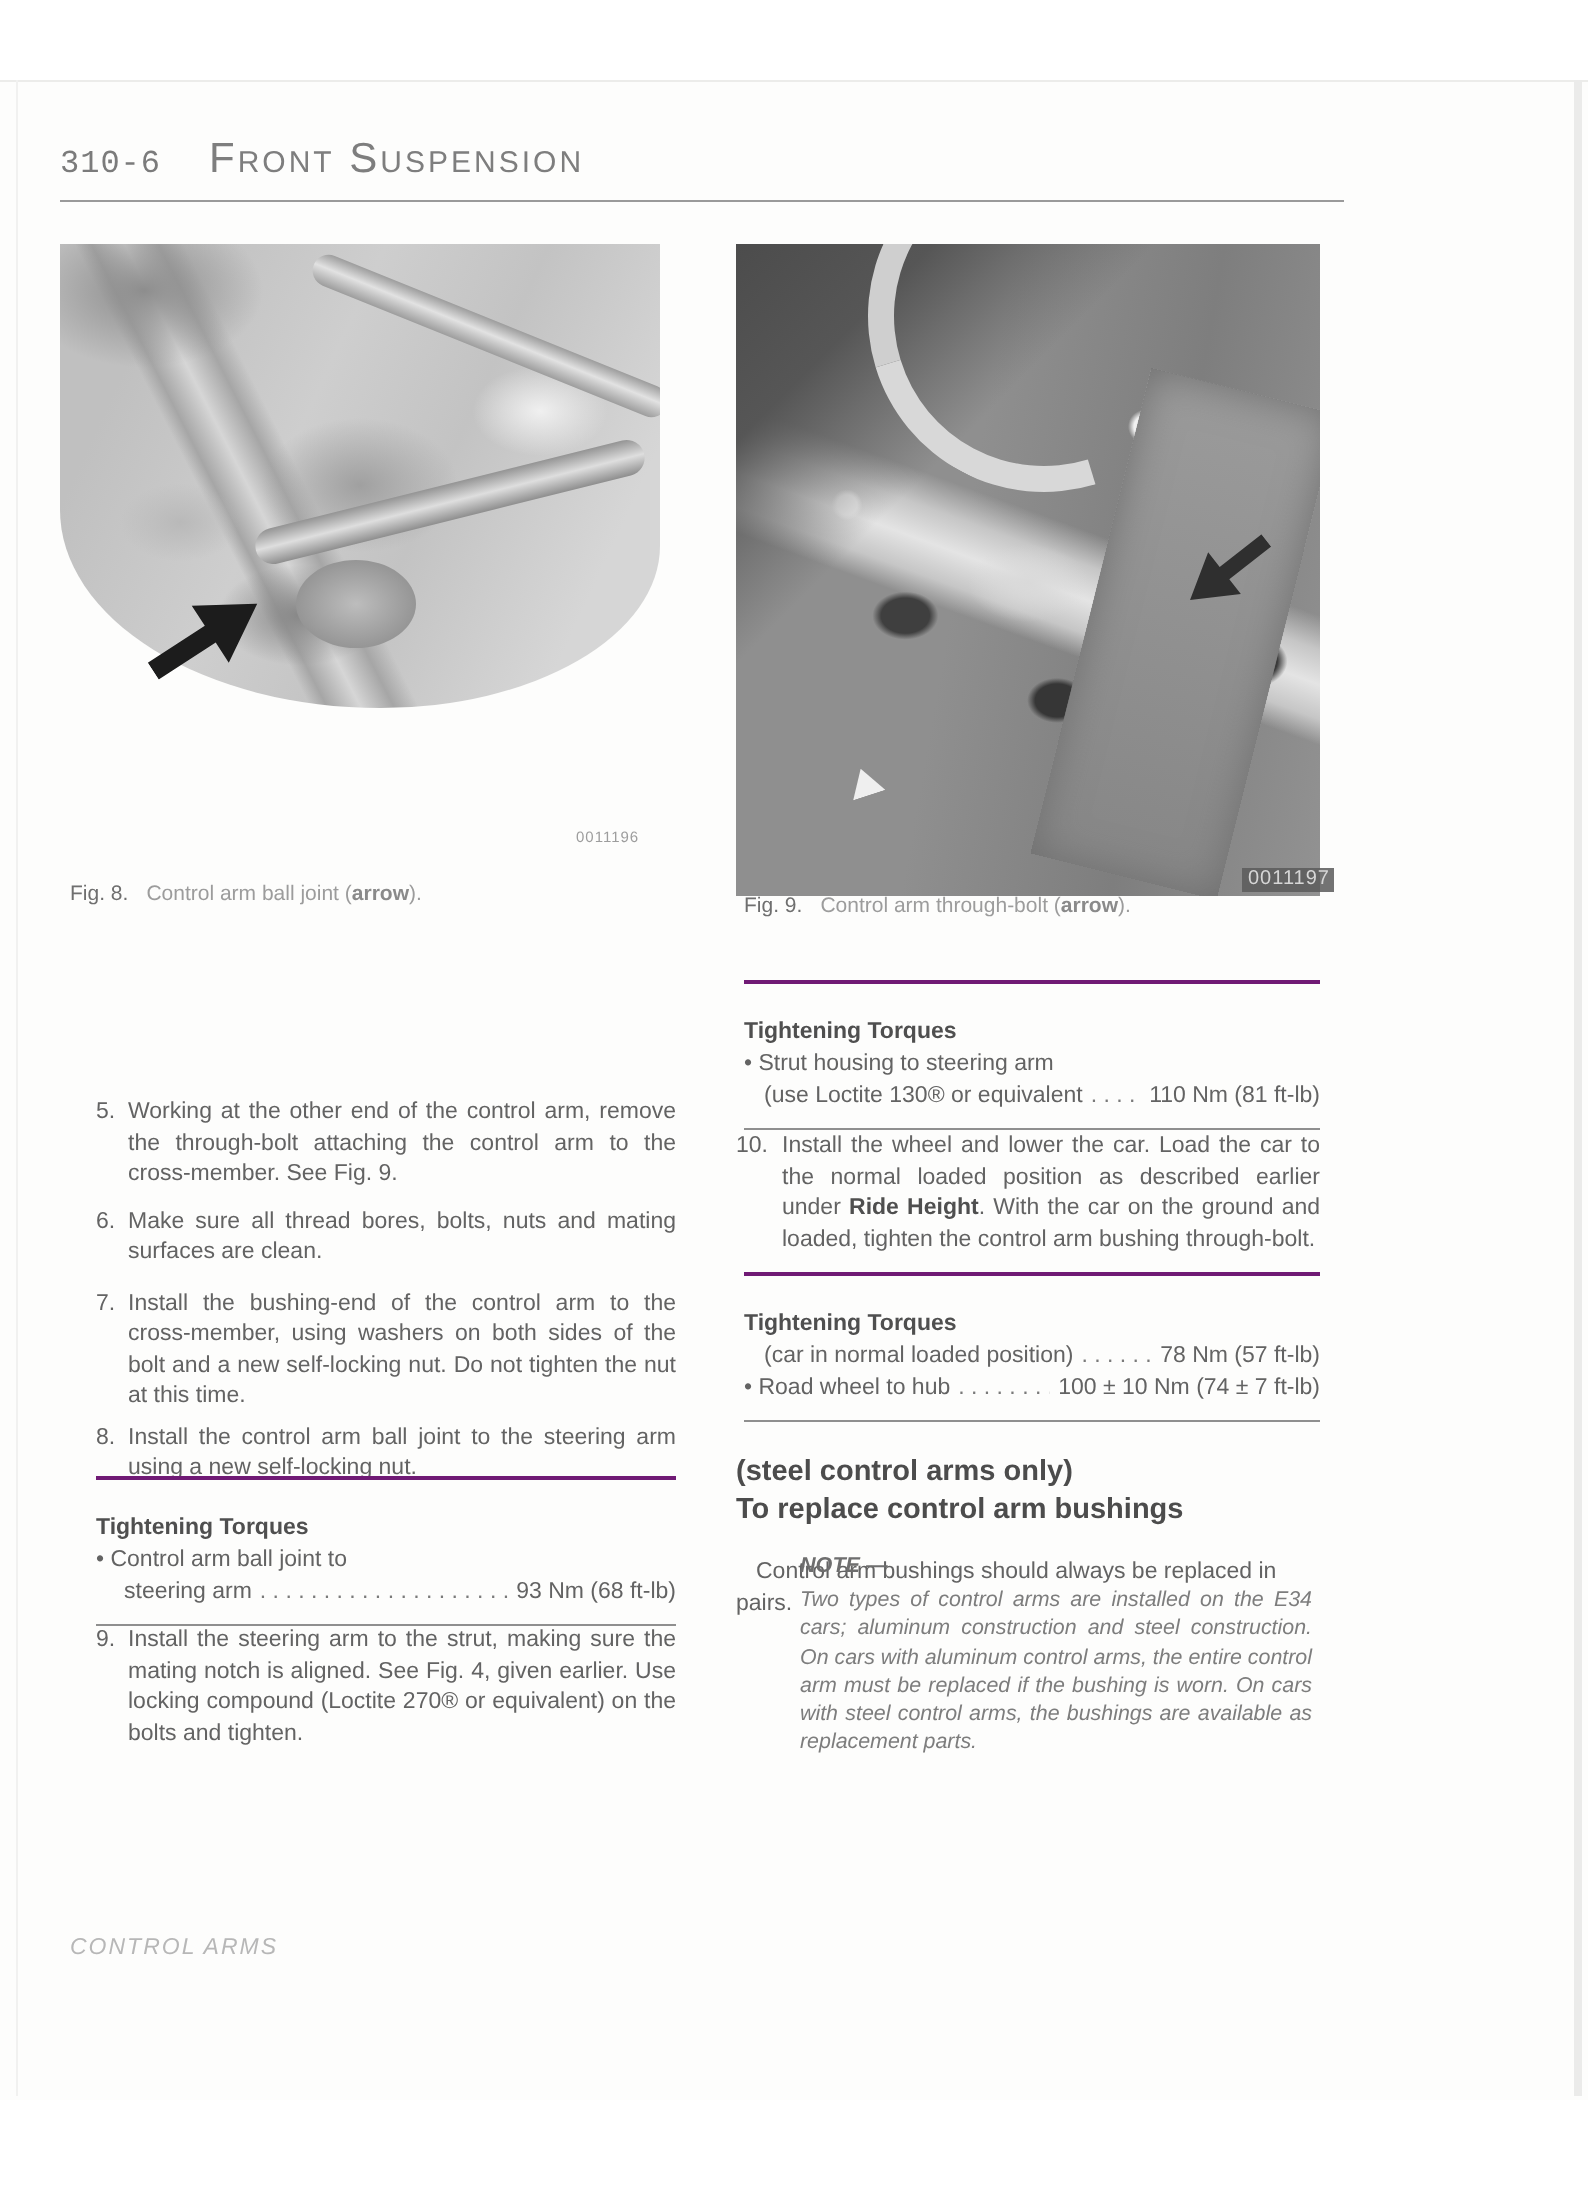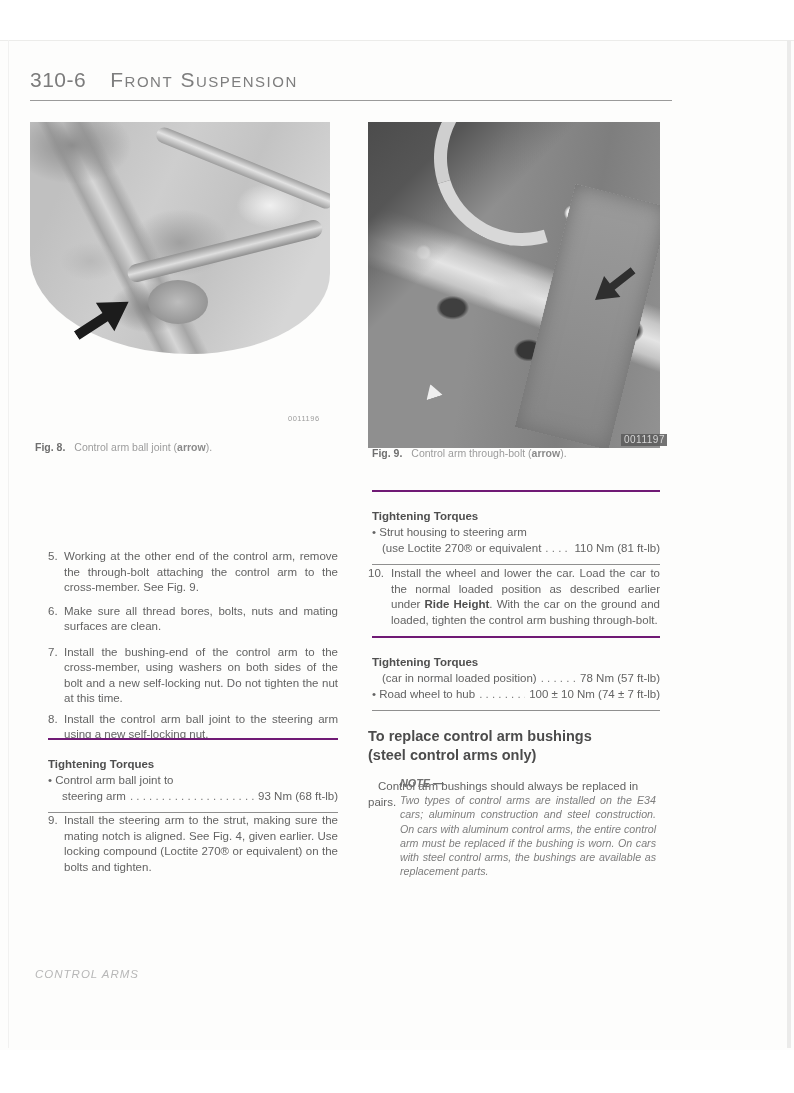--- a/index.html
+++ b/index.html
@@ -4,21 +4,21 @@
 <style>
   html,body{margin:0;padding:0;background:#fff;}
   .page{position:relative;width:794px;height:1093px;background:#fff;overflow:hidden;
         font-family:"Liberation Sans","DejaVu Sans",sans-serif;color:#5f5f5f;}
   .scan-area{position:absolute;left:0;top:40px;width:794px;height:1010px;background:#fdfdfc;}
   .edge-top{position:absolute;left:0;top:40px;width:794px;height:1px;background:#ececea;}
   .edge-right{position:absolute;left:787px;top:40px;width:4px;height:1008px;background:#ebebea;}
   .edge-left{position:absolute;left:8px;top:40px;width:1px;height:1008px;background:#f1f1f0;}
 
   .hdr{position:absolute;left:30px;top:68px;width:642px;border-bottom:1px solid #9a9a9a;padding-bottom:8px;}
-  .hdr-num{font-size:21px;color:#7b7b7b;letter-spacing:.5px;}
+  .hdr-num{font-size:16px;color:#7b7b7b;letter-spacing:.5px;font-family:Liberation Mono, monospace;}
   .hdr-title{font-size:21px;color:#7e7e7e;font-variant:small-caps;letter-spacing:1.5px;margin-left:24px;}
 
   
   .photoL{position:absolute;left:30px;top:122px;width:300px;height:232px;overflow:hidden;
     border-radius:0 0 48% 55% / 0 0 36% 44%;
     background:
       radial-gradient(ellipse 85px 55px at 14% 10%, #8d8d8d 0%, rgba(141,141,141,0) 70%),
       radial-gradient(ellipse 45px 30px at 80% 36%, #f0f0f0 0%, rgba(240,240,240,0) 75%),
       radial-gradient(ellipse 70px 48px at 50% 52%, #a0a0a0 0%, rgba(160,160,160,0) 70%),
       radial-gradient(ellipse 58px 36px at 40% 80%, #878787 0%, rgba(135,135,135,0) 70%),
@@ -47,21 +47,21 @@
   .plateR{position:absolute;left:176px;top:70px;width:96px;height:250px;background:linear-gradient(#9b9b9b,#868686);
     transform:rotate(14deg);box-shadow:inset 0 0 20px #6f6f6f;}
   .whiteTri{position:absolute;left:56px;top:262px;width:17px;height:14px;background:#efefef;
     clip-path:polygon(50% 0,0 100%,100% 100%);transform:rotate(-18deg);}
   .arrow-svg{position:absolute;}
   .photo-id{position:absolute;font-size:7.5px;color:#9d9d9d;letter-spacing:.5px;}
   .photo-id-dark{position:absolute;font-size:10px;color:#d6d6d6;background:rgba(90,90,90,.85);
     padding:0 2px 1px 3px;letter-spacing:.5px;}
 
   .fig-caption{position:absolute;font-size:10.5px;color:#9c9c9c;}
-  .fig-label{font-weight:bold;color:#6f6f6f;margin-right:9px;}
+  .fig-label{font-weight:normal;color:#6f6f6f;margin-right:9px;}
   .fig-caption b{color:#8a8a8a;}
 
   .advisory{position:absolute;border:1px solid #949494;padding:7px 10px 9px 10px;background:rgba(255,255,255,0);}
   .advisory .adv-title{font-style:italic;font-weight:bold;font-size:10.8px;color:#6e6e6e;margin-bottom:3px;}
   .advisory .adv-text,.note-free .adv-text{font-style:italic;font-size:10.8px;line-height:15px;color:#7d7d7d;text-align:justify;}
   .note-free{position:absolute;}
   .note-free .adv-title{font-style:italic;font-weight:bold;font-size:10.8px;color:#6e6e6e;margin-bottom:4px;}
 
   .steps{position:absolute;}
   .step{display:flex;align-items:flex-start;}
@@ -158,21 +158,21 @@
   </div>
 
   <div class="fig-caption" style="left:372px;top:447px;width:288px;">
     <span class="fig-label">Fig. 9.</span><span>Control arm through-bolt (</span><b>arrow</b><span>).</span>
   </div>
 
   <div class="torque" style="left:372px;top:490px;width:288px;">
     <div class="tq-heading">Tightening Torques</div>
     <div class="tq-l1">• Strut housing to steering arm</div>
     <div class="tq-l2" style="padding-left:10px;">
-      <span>(use Loctite 270® or equivalent</span>
+      <span>(use Loctite 130® or equivalent</span>
       <span class="tq-leader">. . . . . . . . . . . . . . . .</span>
       <span class="tq-value">110 Nm (81 ft-lb)</span>
     </div>
   </div>
 
   <div class="steps" style="left:368px;top:566px;width:292px;">
     <div class="step">
       <span class="step-num wide">10.</span>
       <p class="step-text"><span>Install the wheel and lower the car. Load the car to the normal loaded position as described earlier under </span><b>Ride Height</b><span>. With the car on the ground and loaded, tighten the control arm bushing through-bolt.</span></p>
     </div>
@@ -186,22 +186,22 @@
       <span class="tq-value">78 Nm (57 ft-lb)</span>
     </div>
     <div class="tq-l2 flush">
       <span>• Road wheel to hub</span>
       <span class="tq-leader">. . . . . . . . . . . . . . . .</span>
       <span class="tq-value">100 ± 10 Nm (74 ± 7 ft-lb)</span>
     </div>
   </div>
 
   <div class="sec-head" style="left:368px;top:727px;width:292px;">
+    <div>(steel control arms only)</div>
     <div>To replace control arm bushings</div>
-    <div>(steel control arms only)</div>
   </div>
 
   <div class="sec-intro" style="left:368px;top:779px;width:292px;">Control arm bushings should always be replaced in pairs.</div>
 
   <div class="note-free" style="left:400px;top:777px;width:256px;">
     <div class="adv-title">NOTE —</div>
     <div class="adv-text" style="line-height:14.3px;font-size:10.7px;">Two types of control arms are installed on the E34 cars; aluminum construction and steel construction. On cars with aluminum control arms, the entire control arm must be replaced if the bushing is worn. On cars with steel control arms, the bushings are available as replacement parts.</div>
   </div>
 
   <div class="footer" style="left:35px;top:968px;">CONTROL ARMS</div>

